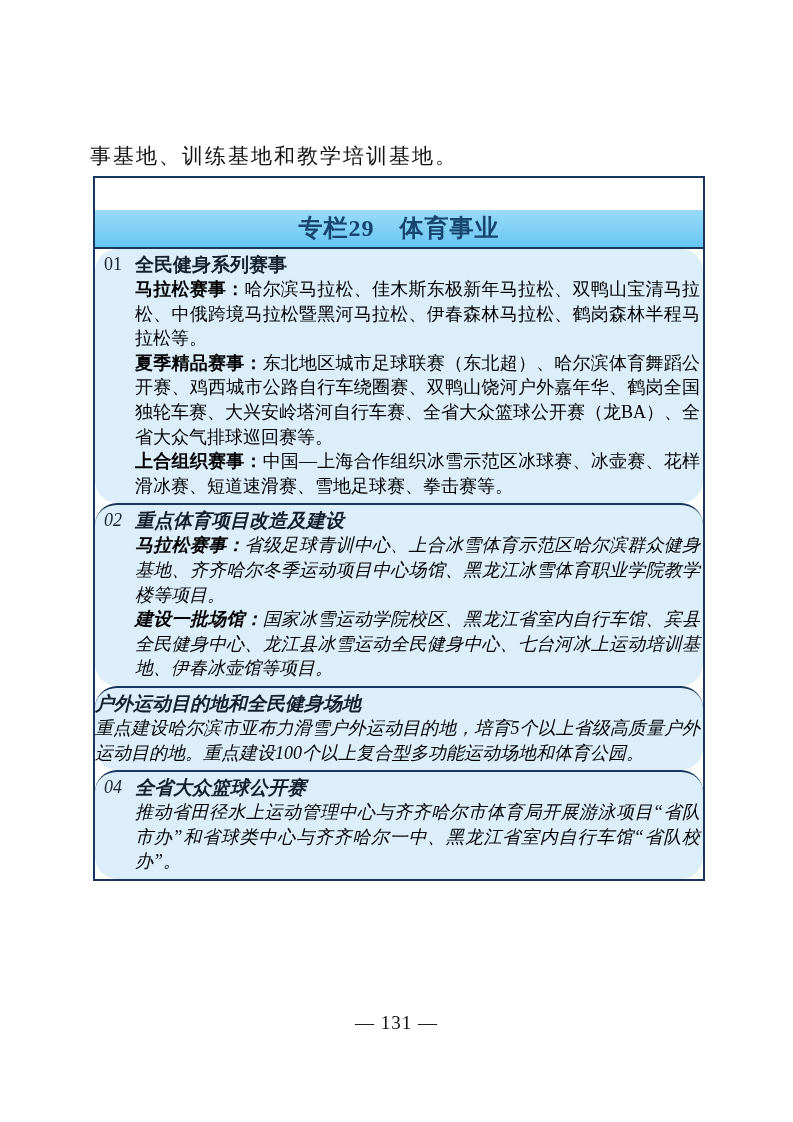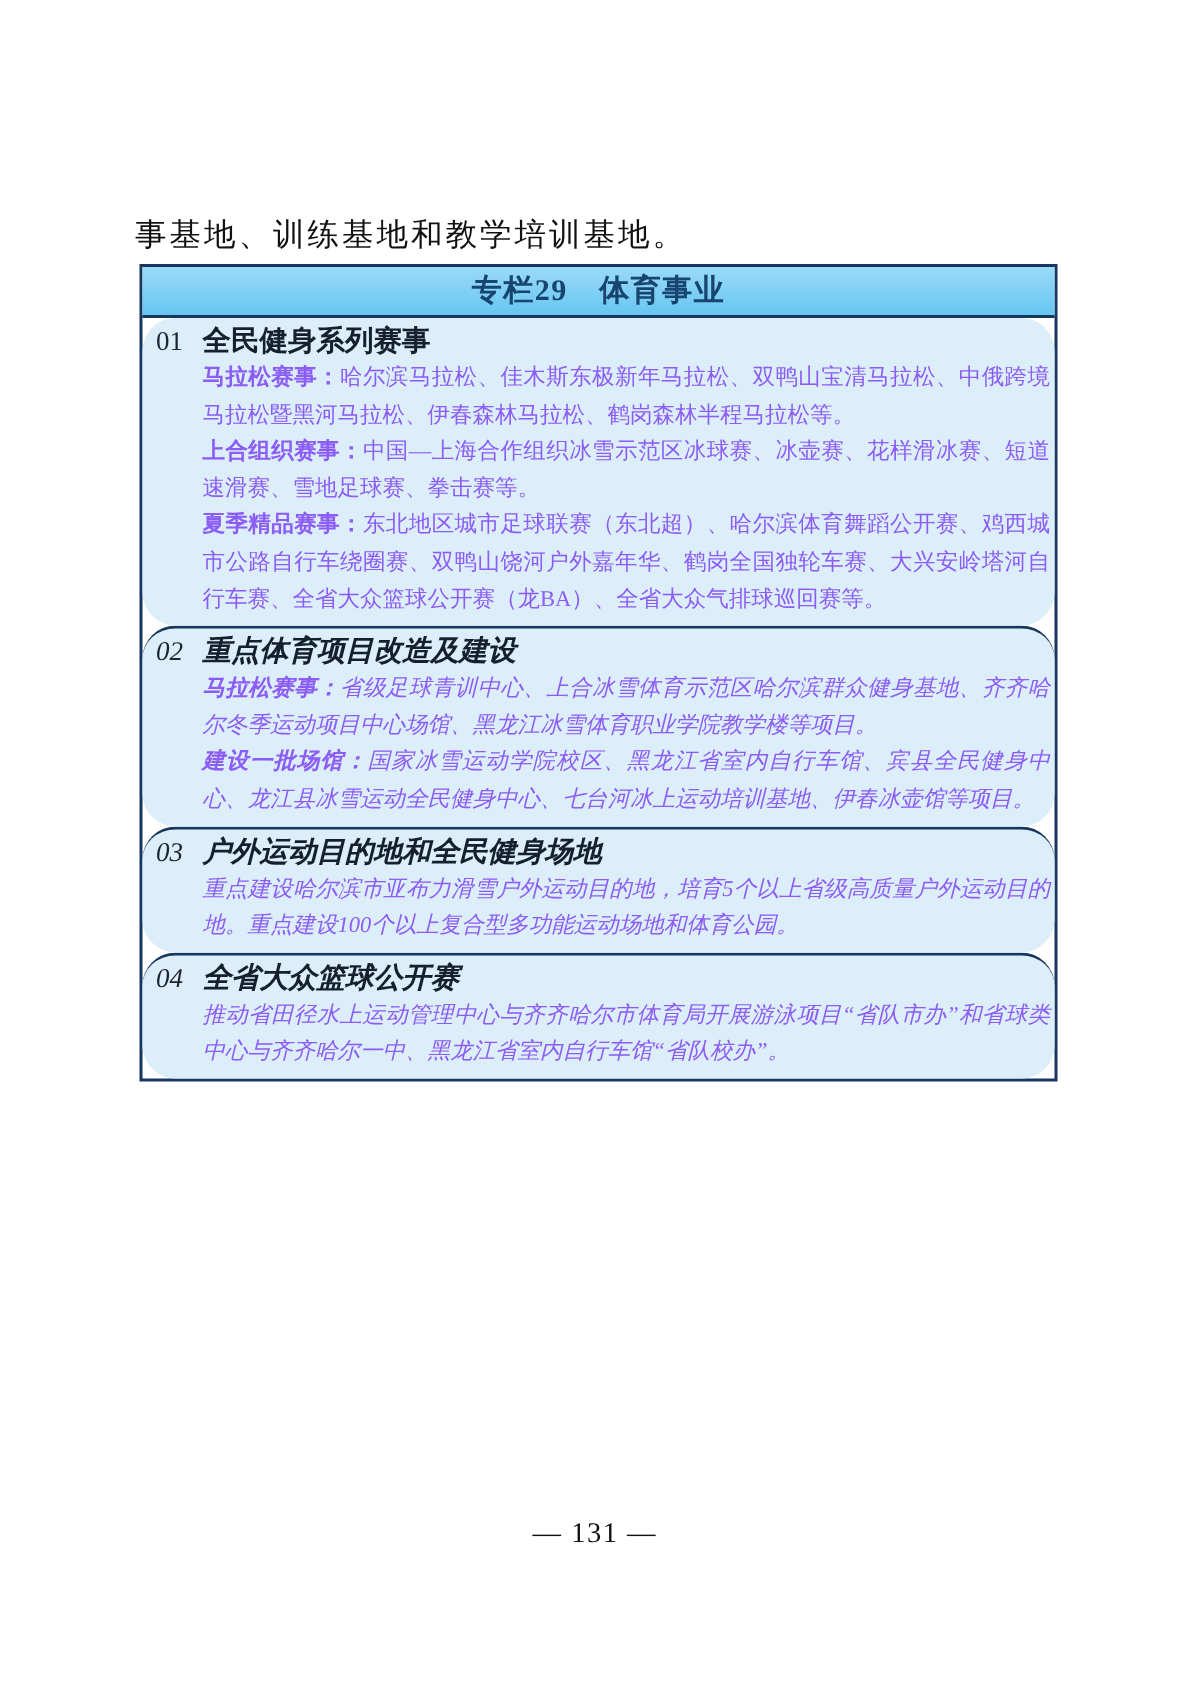--- a/index.html
+++ b/index.html
@@ -26,25 +26,26 @@
     left: 93px;
     top: 176px;
     width: 612px;
     border: 2px solid #17375e;
     box-sizing: border-box;
   }
   .panel-header {
     background: linear-gradient(#9adaf8, #67c6f1);
     border-bottom: 2px solid #17375e;
     text-align: center;
-    font-size: 20px;
+    font-size: 24px;
     font-weight: bold;
     color: #17456f;
     padding: 2px 0 3px 0;
     letter-spacing: 1px;
+    margin-top: 32px;
   }
   .row {
     display: flex;
     background: #dceef9;
     padding: 3px 0 5px 0;
     border-radius: 22px;
   }
   .row + .row { border-top: 2px solid #17375e; font-style: italic; }
   .row-num {
     width: 40px;
@@ -60,24 +61,24 @@
     padding-right: 3px;
   }
   .row-heading {
     font-size: 19px;
     line-height: 25px;
     font-weight: bold;
     color: #14202e;
   }
   .row-para {
     margin: 0;
-    font-size: 15px;
+    font-size: 18px;
     line-height: 24.6px;
     text-align: justify;
-    color: #8b5cf6;
+    color: #000000;
   }
   .row-para b { font-weight: bold; }
   .page-number {
     position: absolute;
     left: 0;
     top: 1012px;
     width: 100%;
     text-align: center;
     font-size: 19px;
     color: #111111;
@@ -93,36 +94,35 @@
 
   <div class="panel">
 
     <div class="panel-header">专栏29　体育事业</div>
 
     <div class="row">
       <div class="row-num">01</div>
       <div class="row-content">
         <div class="row-heading">全民健身系列赛事</div>
         <p class="row-para"><b>马拉松赛事：</b><span>哈尔滨马拉松、佳木斯东极新年马拉松、双鸭山宝清马拉松、中俄跨境马拉松暨黑河马拉松、伊春森林马拉松、鹤岗森林半程马拉松等。</span></p>
+        <p class="row-para"><b>夏季精品赛事：</b><span>东北地区城市足球联赛（东北超）、哈尔滨体育舞蹈公开赛、鸡西城市公路自行车绕圈赛、双鸭山饶河户外嘉年华、鹤岗全国独轮车赛、大兴安岭塔河自行车赛、全省大众篮球公开赛（龙BA）、全省大众气排球巡回赛等。</span></p>
         <p class="row-para"><b>上合组织赛事：</b><span>中国—上海合作组织冰雪示范区冰球赛、冰壶赛、花样滑冰赛、短道速滑赛、雪地足球赛、拳击赛等。</span></p>
-        <p class="row-para"><b>夏季精品赛事：</b><span>东北地区城市足球联赛（东北超）、哈尔滨体育舞蹈公开赛、鸡西城市公路自行车绕圈赛、双鸭山饶河户外嘉年华、鹤岗全国独轮车赛、大兴安岭塔河自行车赛、全省大众篮球公开赛（龙BA）、全省大众气排球巡回赛等。</span></p>
       </div>
     </div>
 
     <div class="row">
       <div class="row-num">02</div>
       <div class="row-content">
         <div class="row-heading">重点体育项目改造及建设</div>
         <p class="row-para"><b>马拉松赛事：</b><span>省级足球青训中心、上合冰雪体育示范区哈尔滨群众健身基地、齐齐哈尔冬季运动项目中心场馆、黑龙江冰雪体育职业学院教学楼等项目。</span></p>
         <p class="row-para"><b>建设一批场馆：</b><span>国家冰雪运动学院校区、黑龙江省室内自行车馆、宾县全民健身中心、龙江县冰雪运动全民健身中心、七台河冰上运动培训基地、伊春冰壶馆等项目。</span></p>
       </div>
     </div>
 
     <div class="row">
-      <div class="row-num">03</div>
       <div class="row-content">
         <div class="row-heading">户外运动目的地和全民健身场地</div>
         <p class="row-para"><span>重点建设哈尔滨市亚布力滑雪户外运动目的地，培育5个以上省级高质量户外运动目的地。重点建设100个以上复合型多功能运动场地和体育公园。</span></p>
       </div>
     </div>
 
     <div class="row">
       <div class="row-num">04</div>
       <div class="row-content">
         <div class="row-heading">全省大众篮球公开赛</div>

